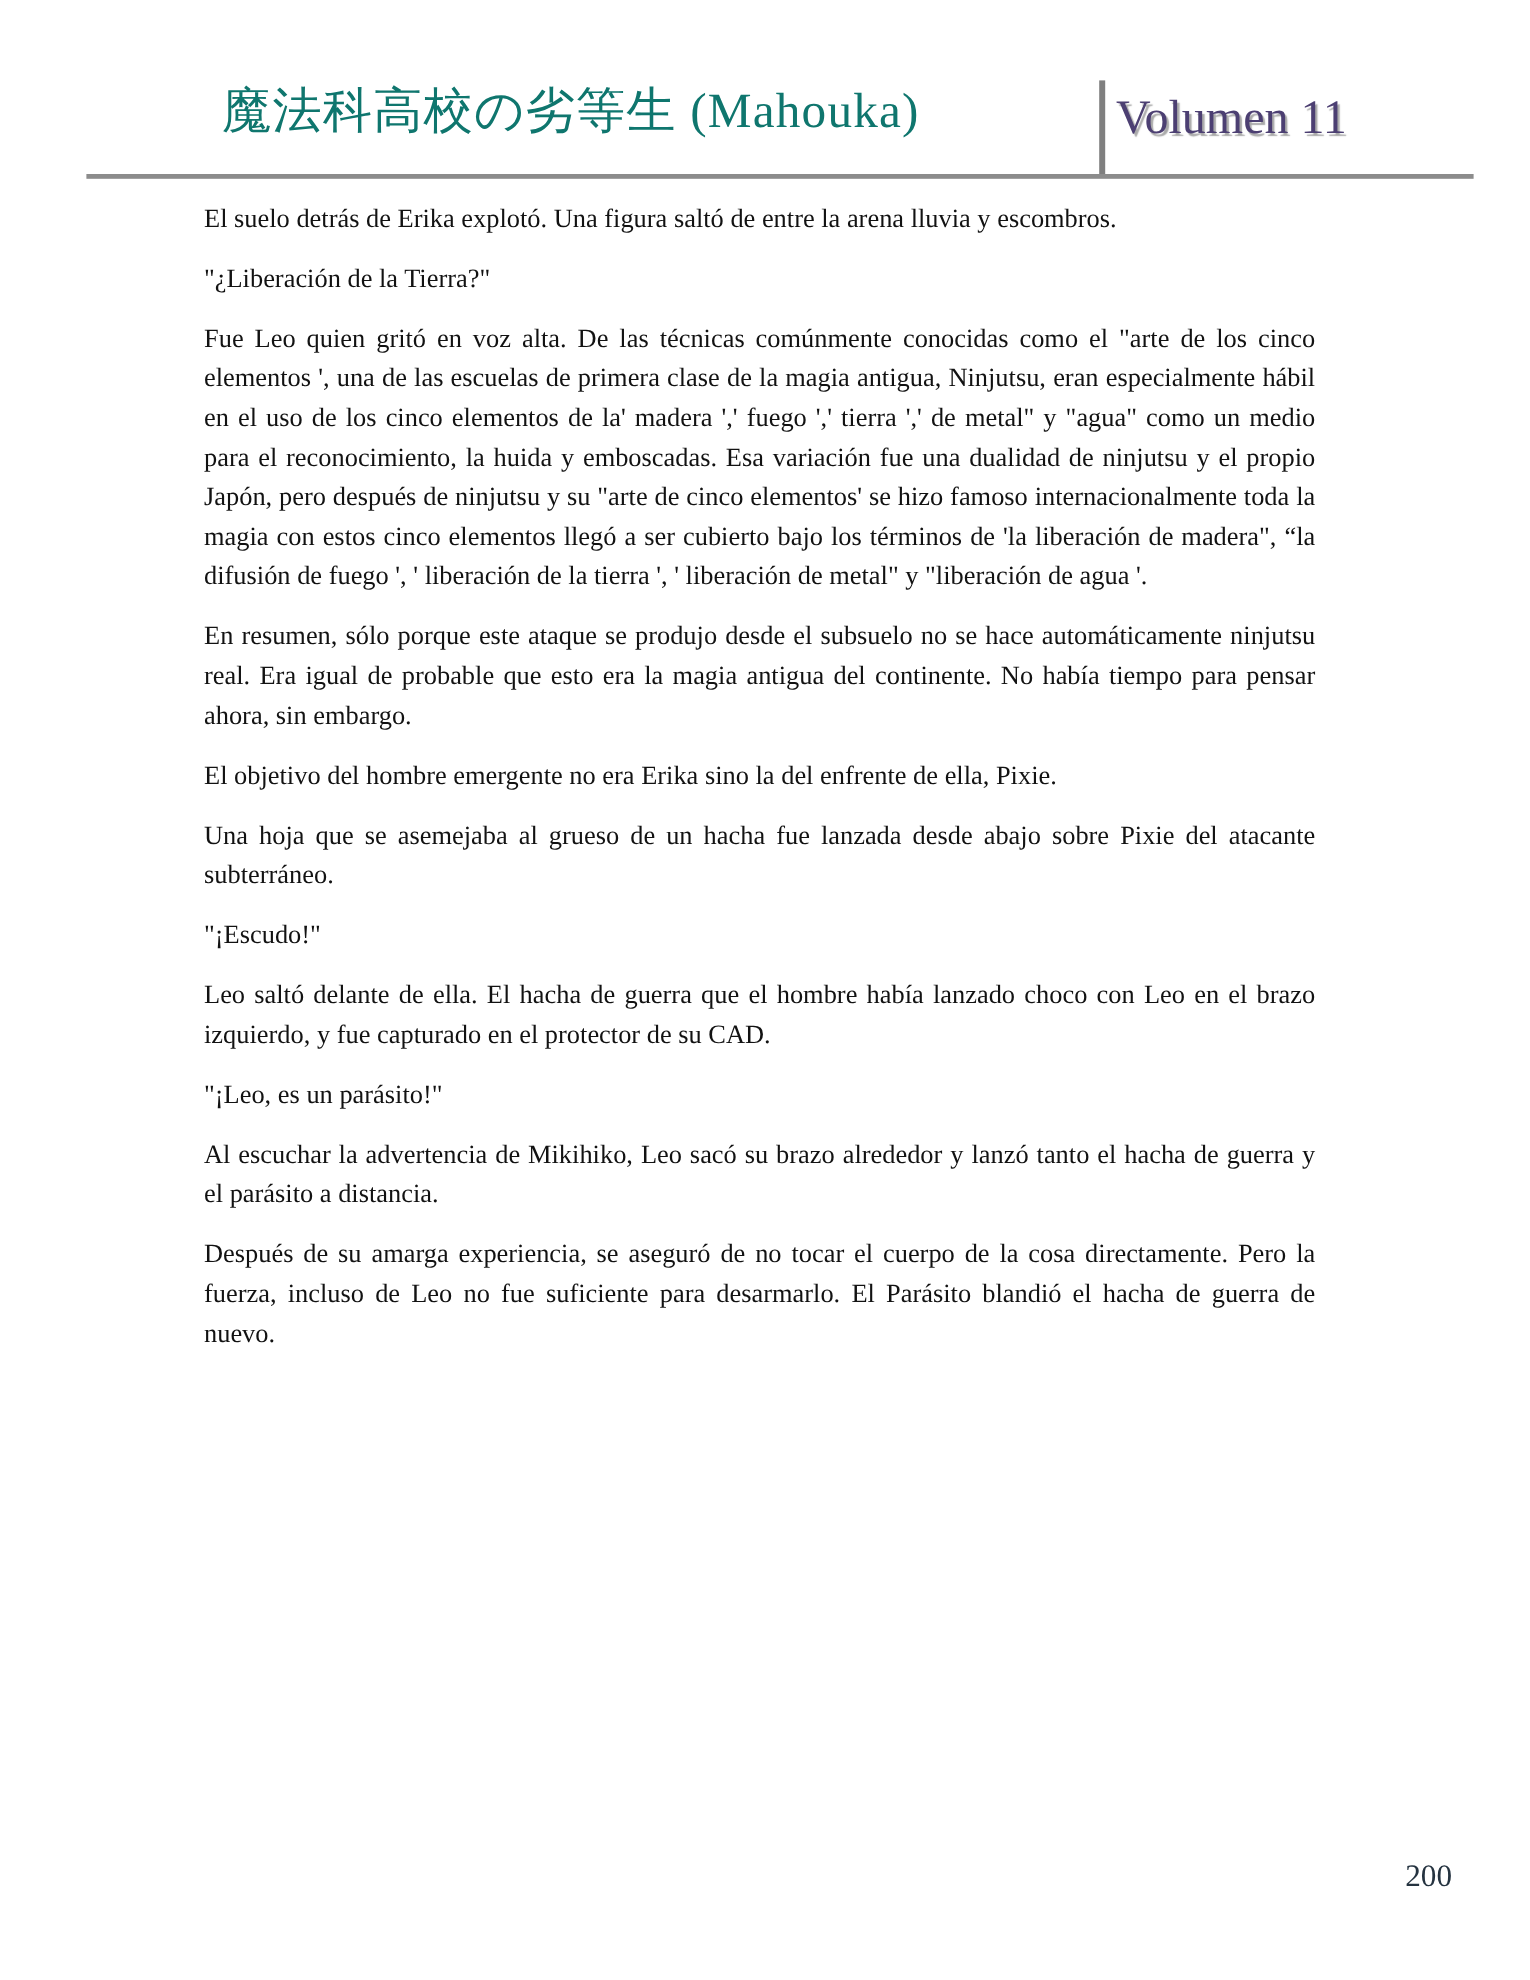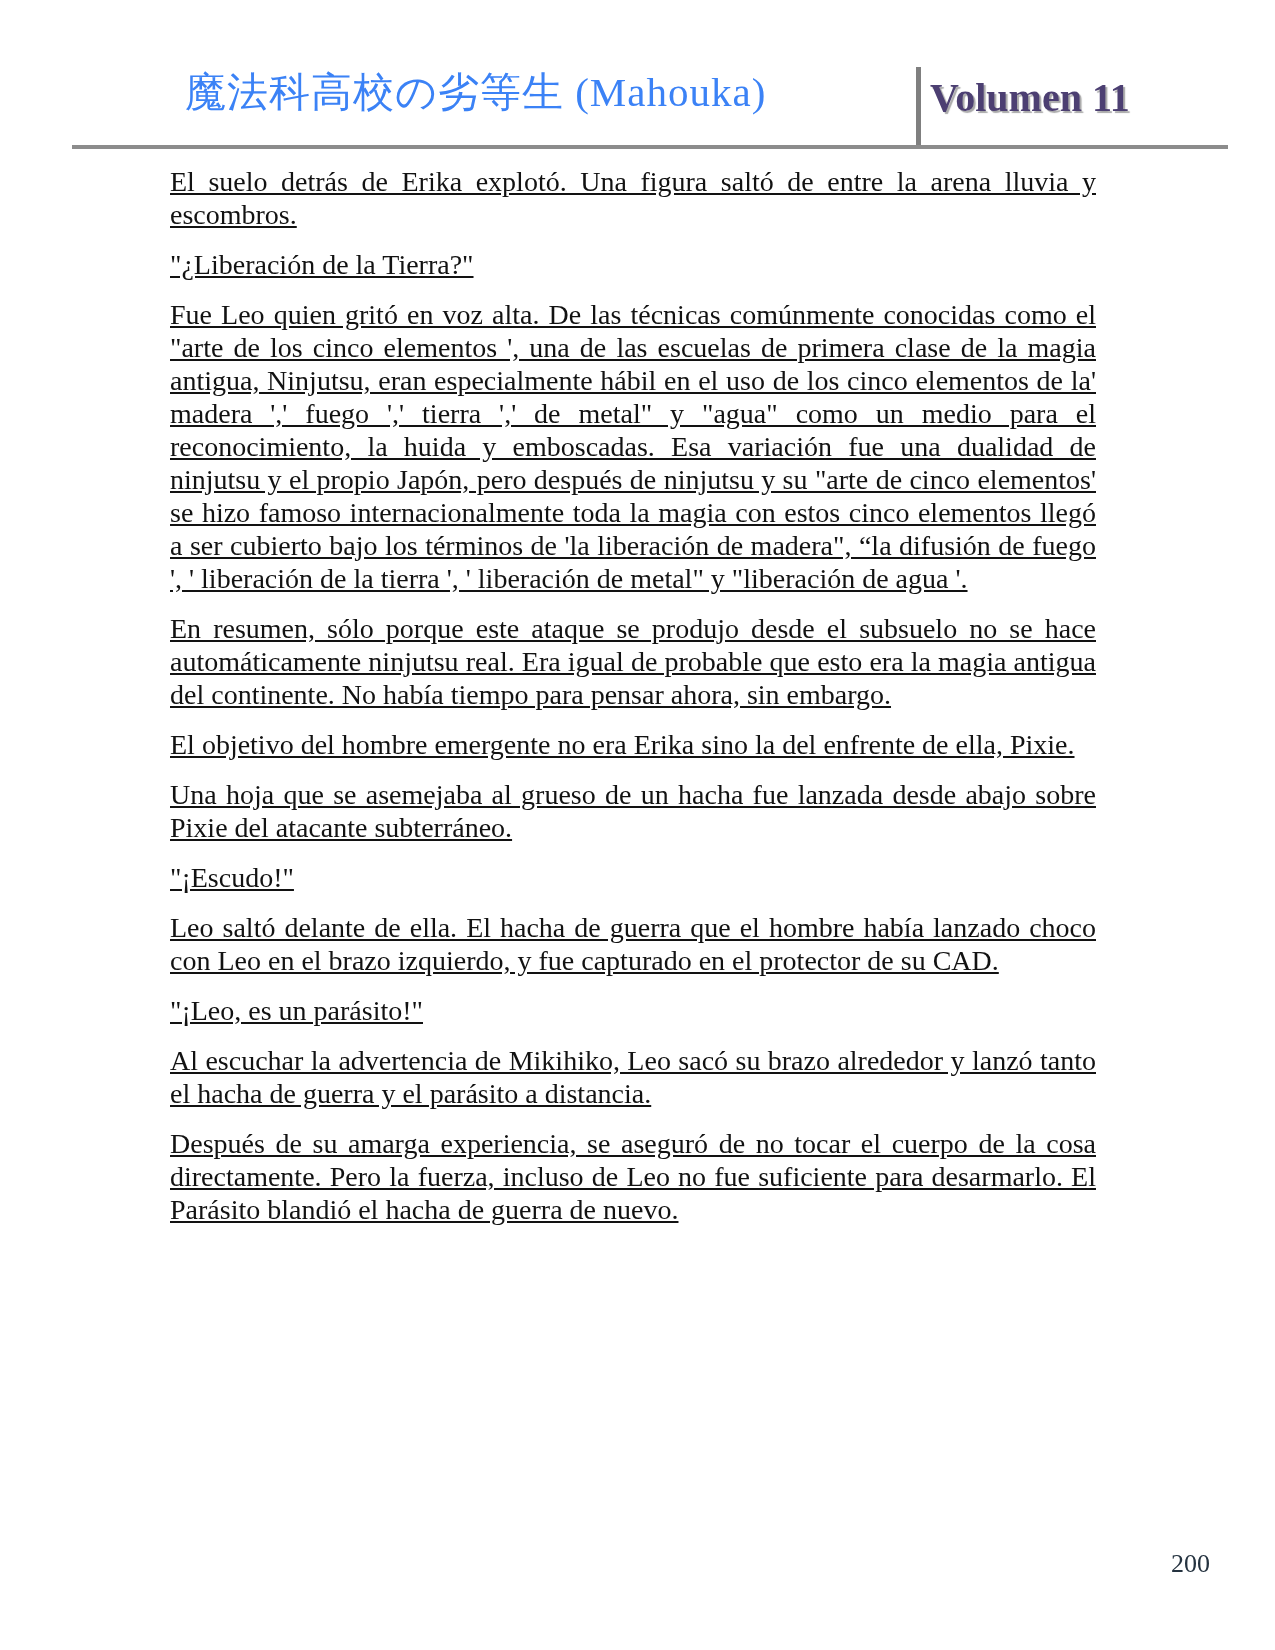--- a/index.html
+++ b/index.html
@@ -23,38 +23,38 @@
     top: 0; left: 0;
     width: 100%;
     height: 150px;
   }
   .doc-title {
     position: absolute;
     left: 185px;
     top: 72px;
     font-size: 41px;
     line-height: 1;
-    color: #3b82f6;
+    color: #0f766e;
     white-space: nowrap;
     letter-spacing: 1px;
   }
   .header-vbar {
     position: absolute;
     left: 916px;
     top: 67px;
     width: 5px;
     height: 81px;
     background: #7f7f7f;
   }
   .volume-label {
     position: absolute;
     left: 930px;
     top: 78px;
     font-size: 40px;
-    font-weight: bold;
+    font-weight: normal;
     line-height: 1;
     color: #4c3f72;
     text-shadow: 2px 2px 1px #a9a9a9;
     white-space: nowrap;
   }
   .header-rule {
     position: absolute;
     left: 72px;
     top: 145px;
     width: 1156px;
@@ -64,25 +64,24 @@
 
   
   .body-text {
     position: absolute;
     left: 170px;
     top: 165px;
     width: 926px;
   }
   .body-text p {
     margin: 0 0 17px 0;
-    font-size: 28px;
+    font-size: 22px;
     line-height: 33px;
     text-align: justify;
     color: #121212;
-    text-decoration: underline;
   }
 
   
   .page-number {
     position: absolute;
     top: 1549px;
     right: 65px;
     font-family: Liberation Serif, serif;
     font-size: 26px;
     color: #253340;

